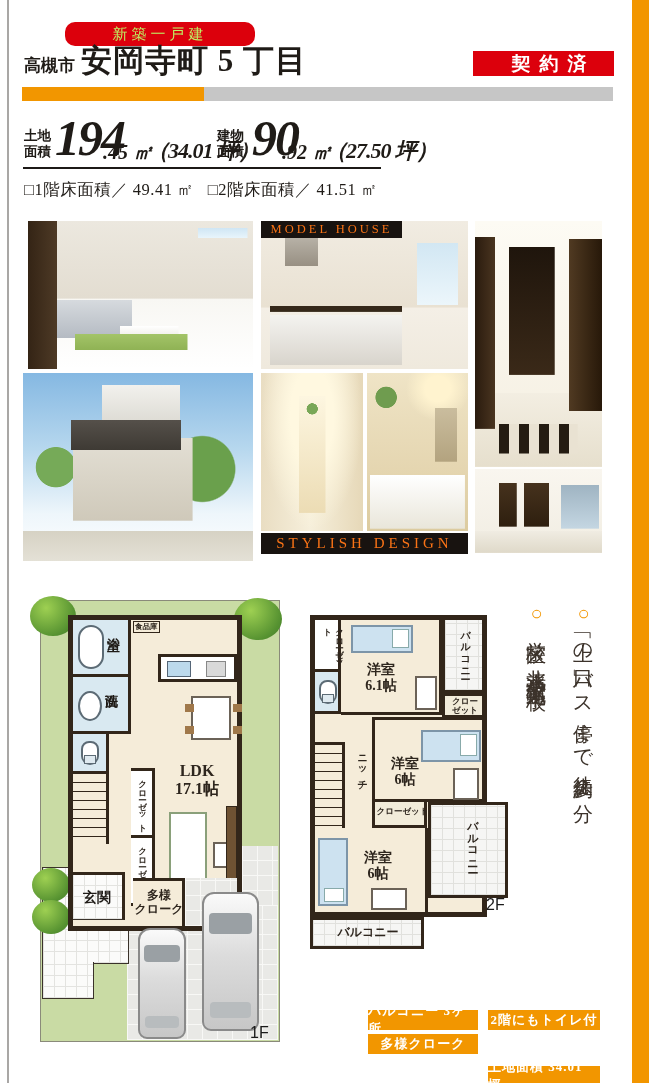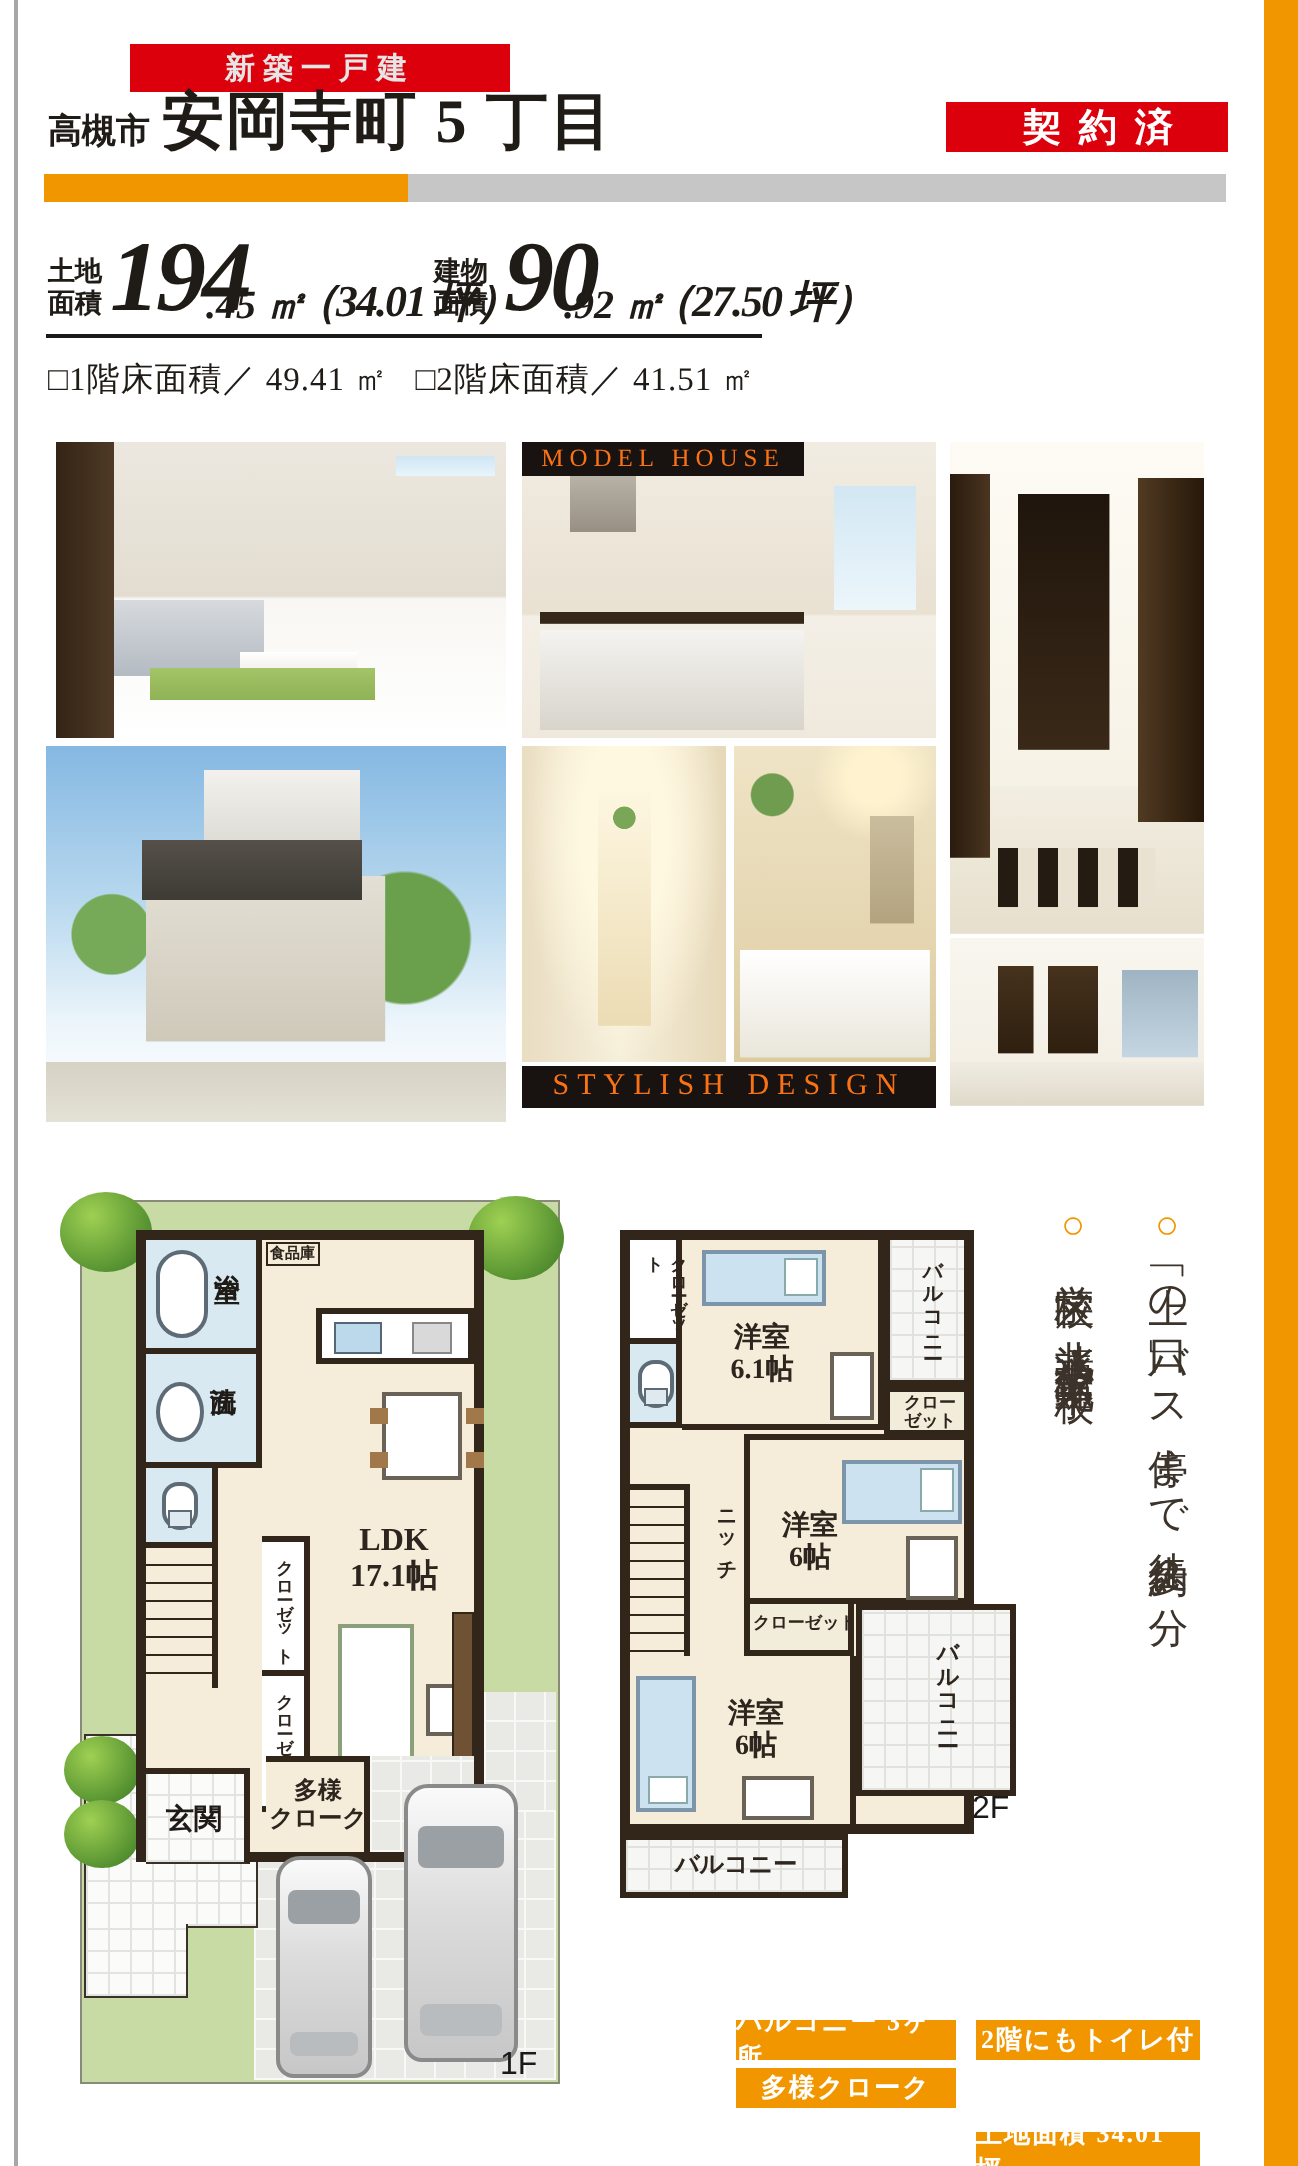--- a/index.html
+++ b/index.html
@@ -6,22 +6,22 @@
   #page{position:relative;width:649px;height:1083px;background:#fff;overflow:hidden;
         font-family:"Liberation Serif","DejaVu Serif",serif;color:#1f1b17;}
   .abs{position:absolute;}
   .vt{writing-mode:vertical-rl;text-orientation:upright;letter-spacing:1px;}
 
   
   #left-rule{left:7px;top:0;width:2px;height:1083px;background:#a9a7a5;}
   #orange-stripe{left:632px;top:0;width:17px;height:1083px;background:#f29600;}
 
   
-  #badge-new{left:65px;top:22px;width:190px;height:24px;background:#dc000c;color:#e5e5e5;
-    display:flex;align-items:center;justify-content:center;font-size:15px;letter-spacing:4px;font-weight:700;}
+  #badge-new{left:65px;top:22px;width:190px;height:24px;background:#dc000c;color:#bef264;
+    display:flex;align-items:center;justify-content:center;font-size:15px;letter-spacing:4px;font-weight:400;border-radius:10px;}
   #title-row{left:24px;top:40px;display:flex;align-items:baseline;gap:6px;}
   #city{font-size:17px;font-weight:700;}
   #town{font-size:31px;font-weight:600;letter-spacing:1px;}
   #badge-status{left:473px;top:51px;width:141px;height:25px;background:#dc000c;color:#fff;
     display:flex;align-items:center;justify-content:center;font-size:19px;letter-spacing:9px;font-weight:600;padding-left:20px;box-sizing:border-box;}
   #bar{left:22px;top:87px;width:591px;height:14px;background:#c6c6c6;}
   #bar-orange{position:absolute;left:0;top:0;width:182px;height:14px;background:#f29600;}
 
   
   .alabel{display:flex;flex-direction:column;font-size:13.5px;font-weight:700;line-height:1.15;}
@@ -258,21 +258,21 @@
         <span class="vt slabel" style="left:6px;top:3px;">クローゼット</span>
       </div>
       <div class="room wall-r wall-b" style="left:58px;top:218px;width:24px;height:68px;background:#fff;">
         <span class="vt slabel" style="left:6px;top:3px;">クローゼット</span>
       </div>
 
       <div class="sofa" style="left:96px;top:192px;width:38px;height:82px;"></div>
       <div class="table" style="left:140px;top:222px;width:20px;height:26px;"></div>
       <div class="tvb" style="left:153px;top:186px;width:9px;height:86px;"></div>
 
-      <div class="room wtile wall-t wall-r" style="left:0;top:264px;width:52px;height:48px;border-left:none;text-align:center;">
+      <div class="room wtile wall-t wall-r" style="left:0;top:252px;width:52px;height:48px;border-left:none;text-align:center;">
         <span style="position:absolute;left:10px;top:14px;font-size:14px;font-weight:600;">玄関</span>
       </div>
 
       <div class="room wall-t wall-r" style="left:60px;top:258px;width:52px;height:48px;background:#f5ecd9;">
         <div class="rlabel" style="left:0;top:8px;width:52px;font-size:12px;">
           <span>多様</span><br>
           <span>クローク</span>
         </div>
       </div>
       <div class="room drive" style="left:112px;top:258px;width:52px;height:48px;"></div>

